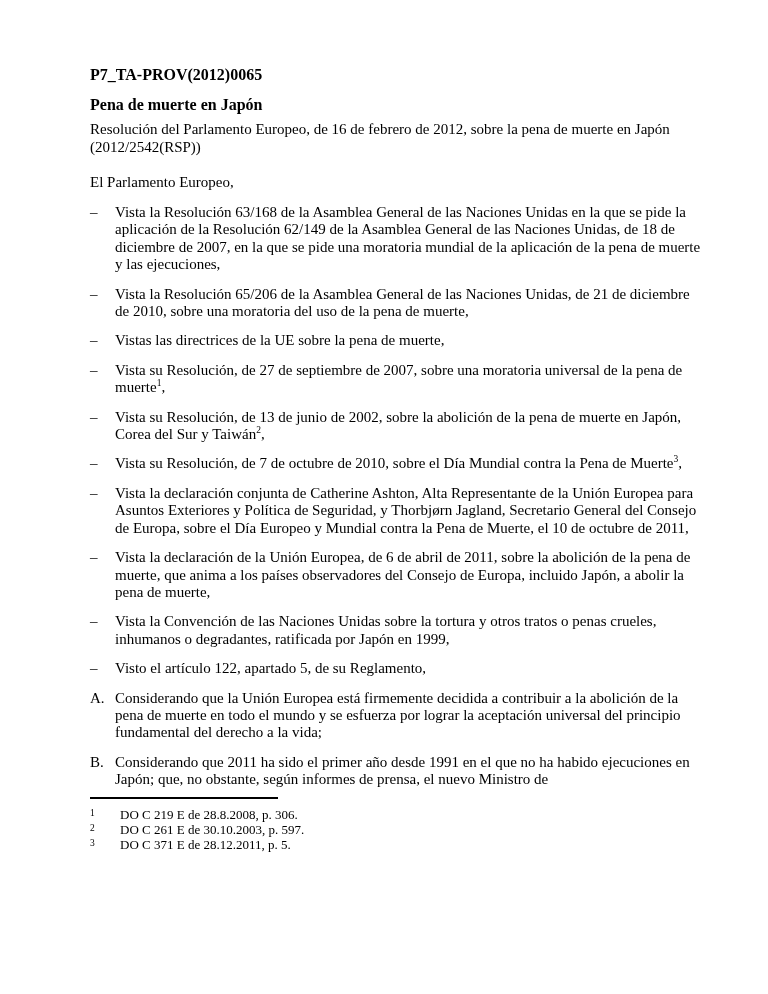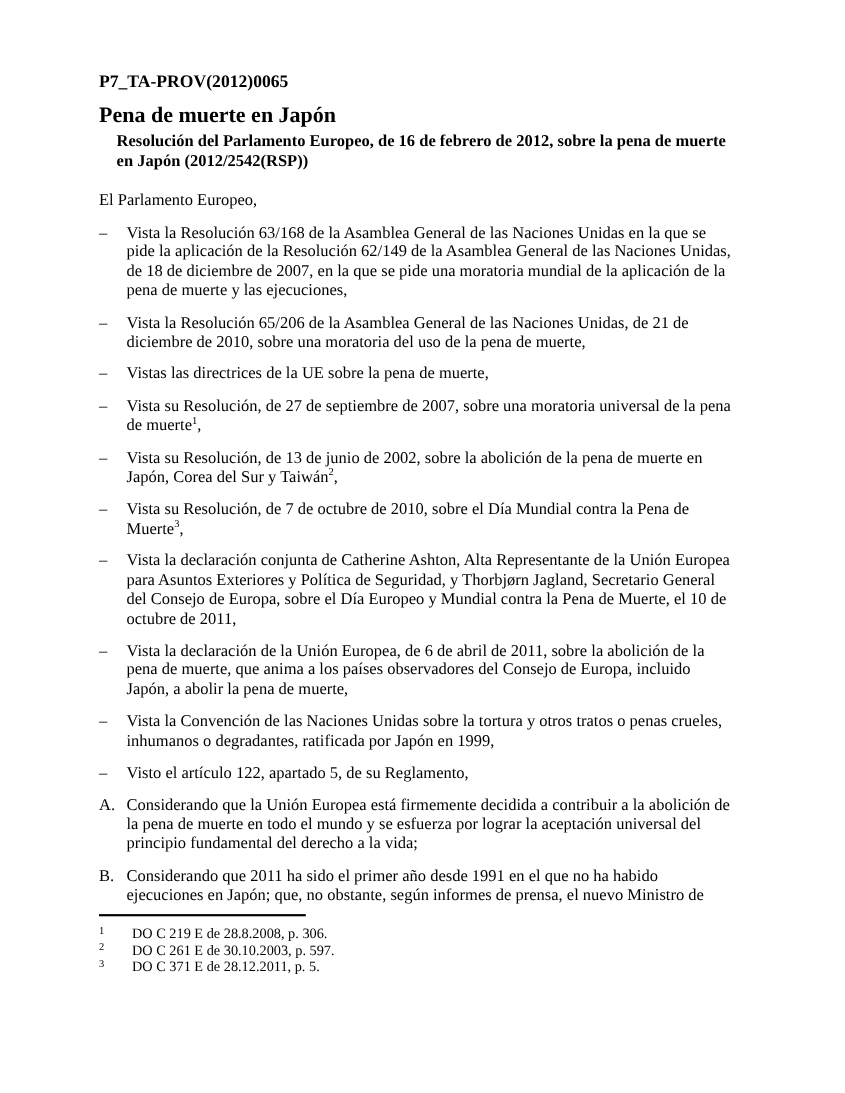--- a/index.html
+++ b/index.html
@@ -10,41 +10,41 @@
     height: 994px;
     font-family: "Liberation Serif", "DejaVu Serif", serif;
     color: #000000;
     -webkit-font-smoothing: antialiased;
   }
   .page {
     position: relative;
     width: 768px;
     height: 994px;
     box-sizing: border-box;
-    padding: 66px 103px 0 90px;
+    padding: 66px 61px 0 90px;
     background: #ffffff;
     overflow: hidden;
   }
   .doc-reference {
     font-size: 16px;
     line-height: 18px;
     font-weight: bold;
     margin: 0 0 12px 0;
   }
   .doc-title {
-    font-size: 20px;
+    font-size: 16px;
     line-height: 18px;
     font-weight: bold;
     margin: 0 0 6px 0;
   }
   .doc-subtitle {
     font-size: 15px;
     line-height: 18px;
-    font-weight: bold;
-    margin: 0 0 17px 16px;
+    font-weight: normal;
+    margin: 0 0 17px 0;
   }
   .doc-intro {
     font-size: 15px;
     line-height: 18px;
     margin: 0 0 13px 0;
   }
   .body-text {
     font-size: 15px;
     line-height: 17.4px;
   }

